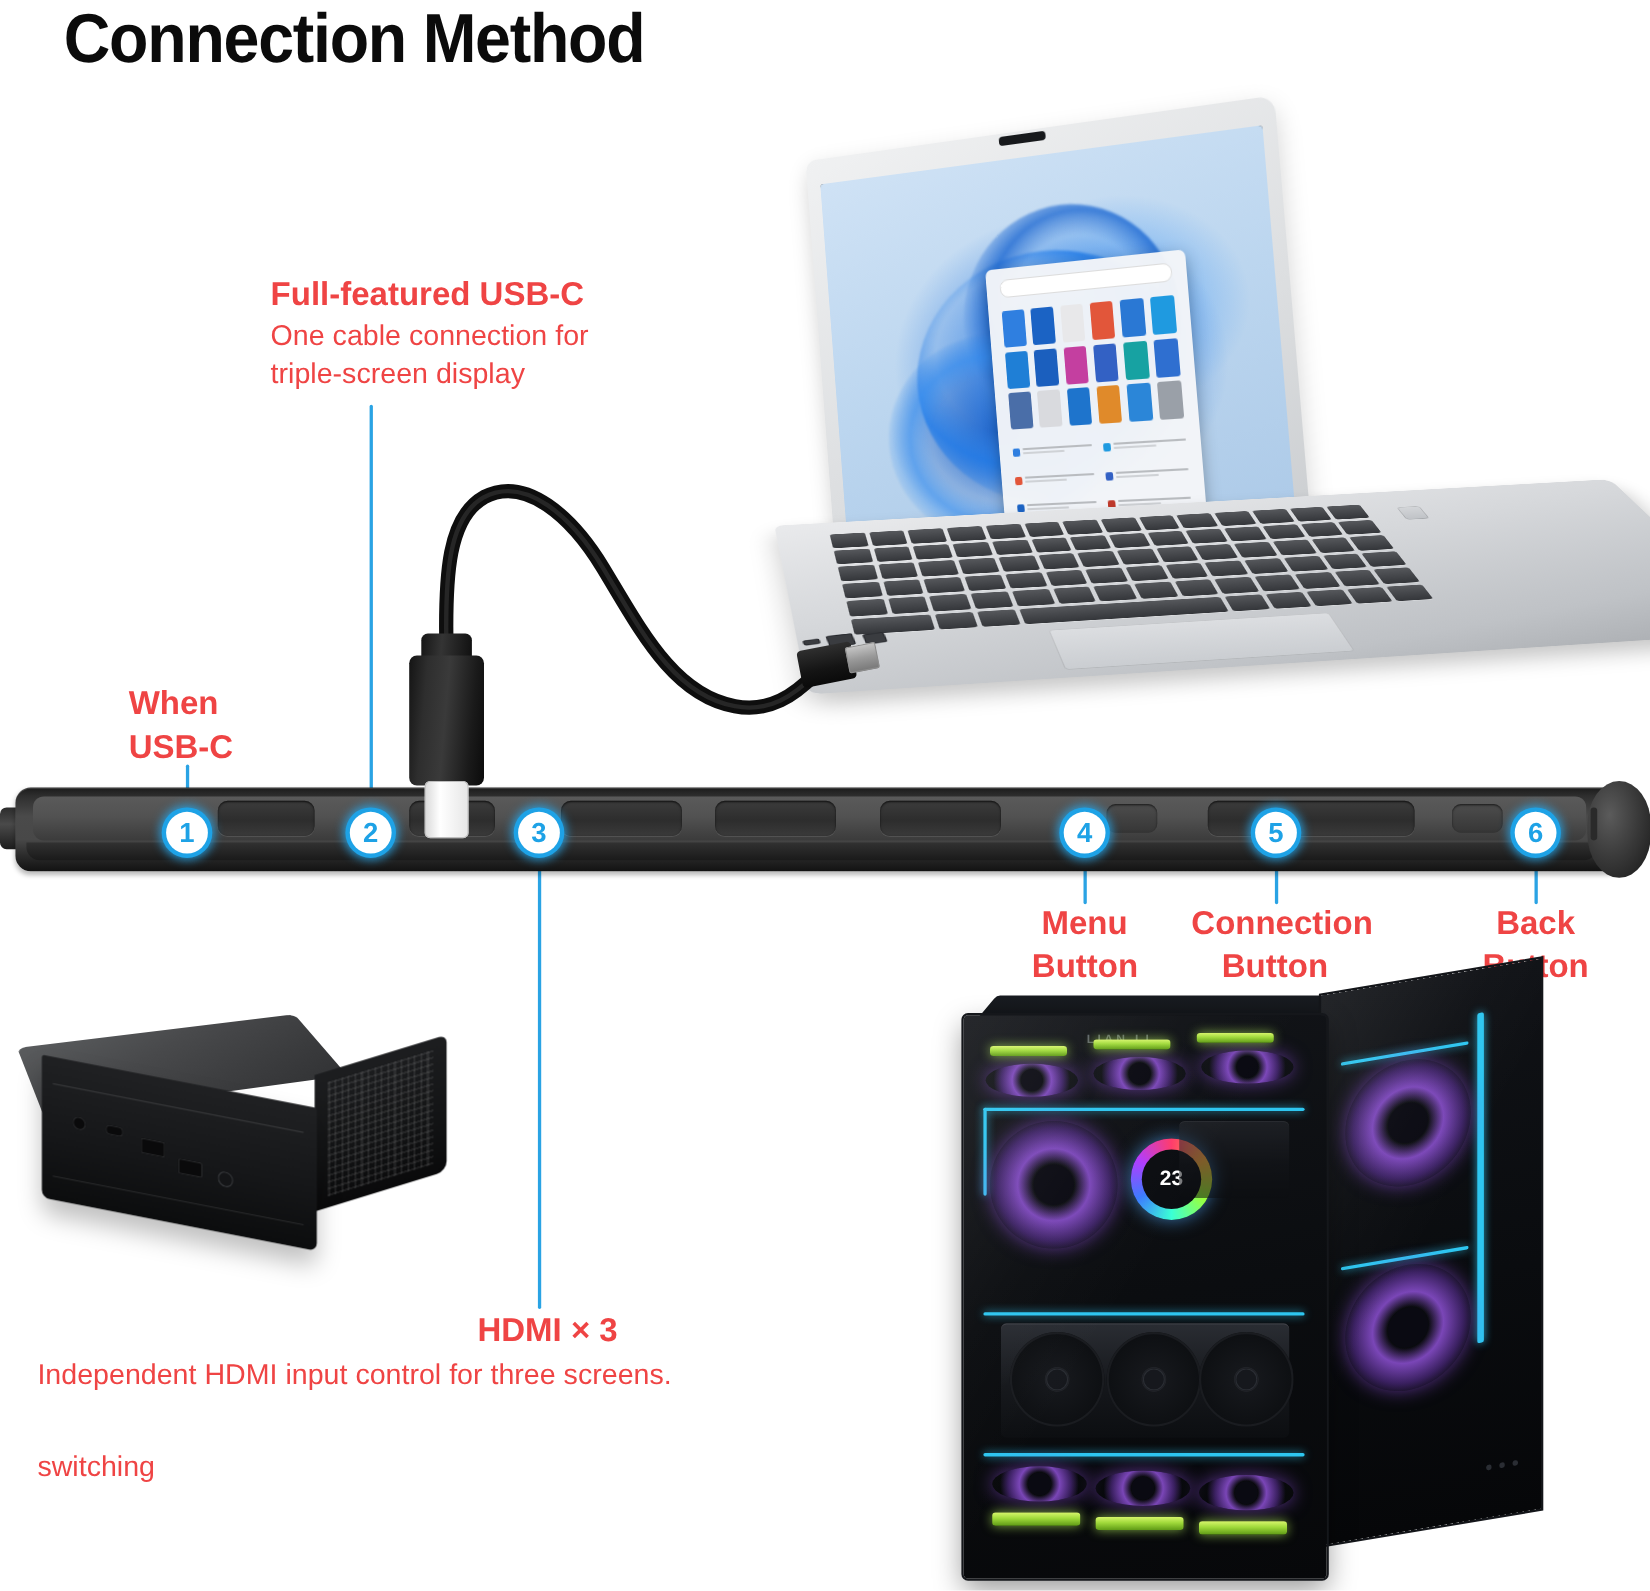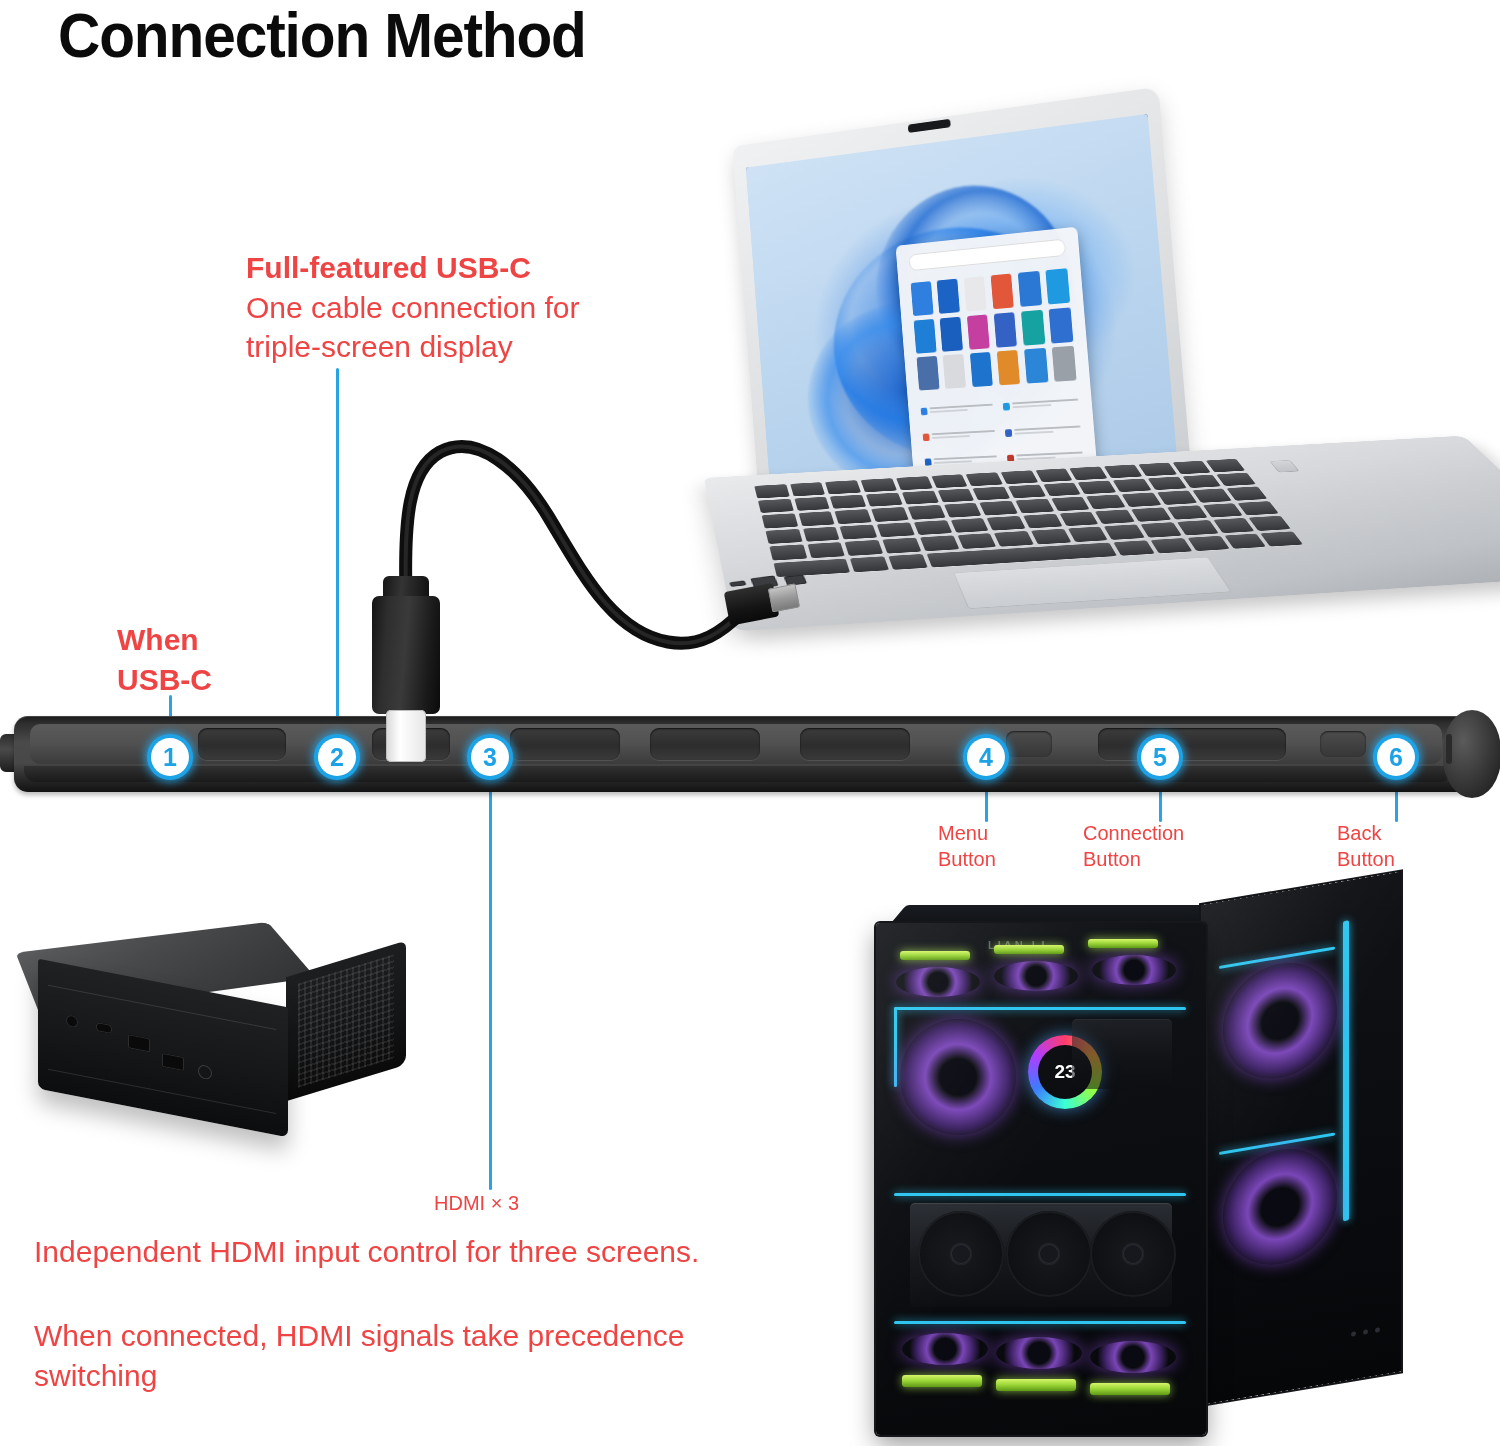--- a/index.html
+++ b/index.html
@@ -13,22 +13,22 @@
     position:absolute; left:58px; top:2px;
     font-size:63px; font-weight:700; letter-spacing:-1.2px;
     color:#0b0b0b; line-height:1.05;
     transform:scaleX(0.93); transform-origin:left top;
     white-space:nowrap;
   }
 
   
   .calloutbox { position:absolute; color:#ef4444; }
   .cl-head { font-size:30px; font-weight:600; line-height:1.32; white-space:nowrap; }
-  .cl-sub  { font-size:30px; font-weight:400; line-height:1.32; white-space:nowrap; }
-  .cl-c    { font-size:20px; font-weight:400; line-height:1.30; text-align:left; white-space:nowrap;}
+  .cl-sub  { font-size:26px; font-weight:400; line-height:1.32; white-space:nowrap; }
+  .cl-c    { font-size:30px; font-weight:700; line-height:1.30; text-align:center; white-space:nowrap;}
 
   
   .leader { position:absolute; background:#2aa3e4; width:3px; border-radius:2px; }
 
   
   .badge {
     position:absolute; width:38px; height:38px; border-radius:50%;
     background:#ffffff; color:#1ea2e6;
     font-size:25px; font-weight:700; line-height:38px; text-align:center;
     box-shadow:0 0 0 4px #1ea2e6, 0 0 9px 6px rgba(40,165,230,.85);
@@ -675,17 +675,16 @@
   <div class="calloutbox" style="left:1337px; top:820px; text-align:center; width:118px;">
     <div class="cl-c">Back</div>
     <div class="cl-c">Button</div>
   </div>
 
   <div class="calloutbox" style="left:34px; top:1232px;">
     <div class="cl-sub">Independent HDMI input control for three screens.</div>
   </div>
 
   <div class="calloutbox" style="left:34px; top:1316px;">
-    <div class="cl-sub">When connected, HDMI signals take precedence</div>
     <div class="cl-sub">switching</div>
   </div>
 
 </div>
 
 </body></html>

